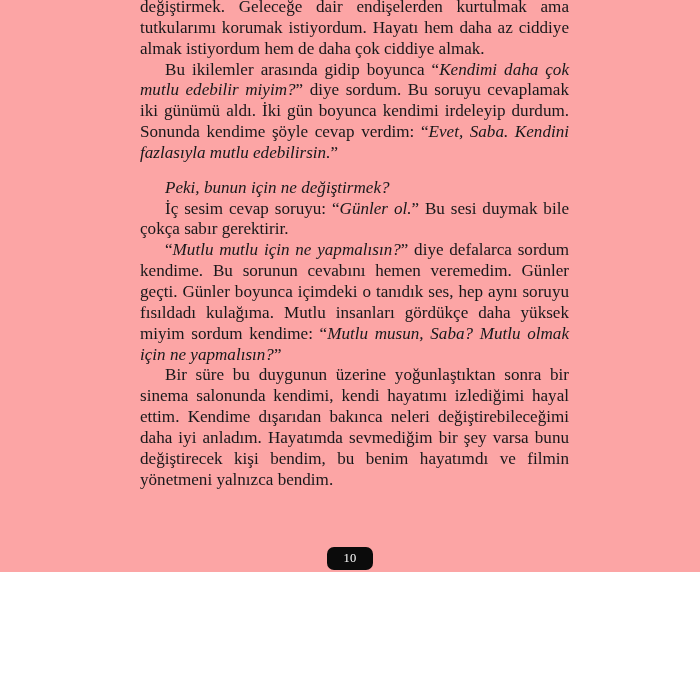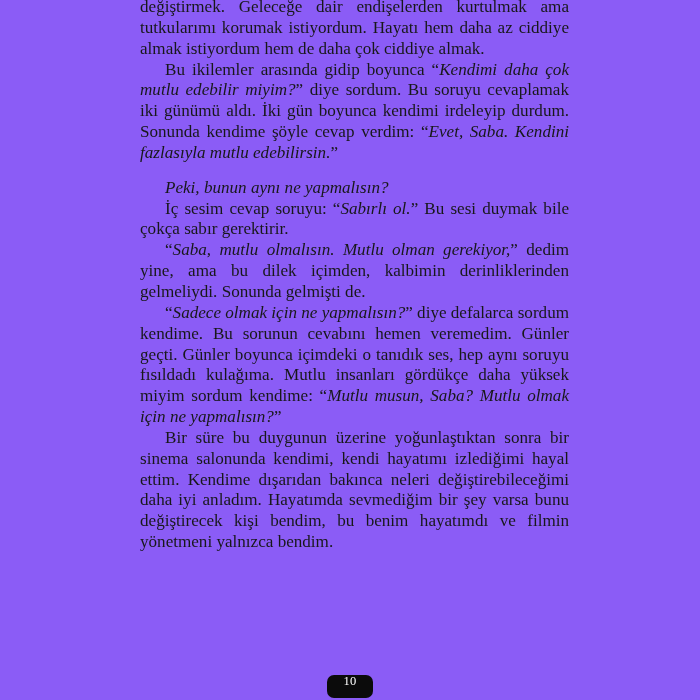--- a/index.html
+++ b/index.html
@@ -11,22 +11,22 @@
   body {
     width: 700px;
     height: 700px;
     overflow: hidden;
     font-family: "Liberation Serif", "DejaVu Serif", serif;
     color: #1a1a1a;
   }
   .page {
     position: relative;
     width: 700px;
-    height: 700px;
-    background: #8b5cf6;
+    height: 572px;
+    background: #fca5a5;
     box-sizing: border-box;
   }
   .text-column {
     position: absolute;
     left: 140px;
     top: -3px;
     width: 429px;
   }
   p.para {
     margin: 0;
@@ -56,20 +56,21 @@
   .page-number-badge {
     position: absolute;
     left: 50%;
     transform: translateX(-50%);
     bottom: 2px;
     width: 46px;
     height: 23px;
     background: #0b0b0b;
     border-radius: 7px;
     display: flex;
+    align-items: center;
     justify-content: center;
   }
   .page-number-badge span {
     color: #ffffff;
     font-family: "Liberation Serif", "DejaVu Serif", serif;
     font-size: 12.5px;
     line-height: 1;
     letter-spacing: 0.3px;
   }
 </style>
@@ -77,28 +78,27 @@
 <body>
 
 <div class="page">
 
   <div class="text-column">
 
     <p class="para no-indent"><span>değiştirmek. Geleceğe dair endişelerden kurtulmak ama tutkularımı korumak istiyordum. Hayatı hem daha az ciddiye almak istiyordum hem de daha çok ciddiye almak.</span></p>
 
     <p class="para"><span>Bu ikilemler arasında gidip boyunca “</span><em>Kendimi daha çok mutlu edebilir miyim?</em><span>” diye sordum. Bu soruyu cevaplamak iki günümü aldı. İki gün boyunca kendimi irdeleyip durdum. Sonunda kendime şöyle cevap verdim: “</span><em>Evet, Saba. Kendini fazlasıyla mutlu edebilirsin.</em><span>”</span></p>
 
-    <p class="para italic-line gap-before"><span>Peki, bunun aynı ne yapmalısın?</span></p>
+    <p class="para italic-line gap-before"><span>Peki, bunun için ne değiştirmek?</span></p>
 
 
-    <p class="para"><span>İç sesim cevap soruyu: “</span><em>Sabırlı ol.</em><span>” Bu sesi duymak bile çokça sabır gerektirir.</span></p>
+    <p class="para"><span>İç sesim cevap soruyu: “</span><em>Günler ol.</em><span>” Bu sesi duymak bile çokça sabır gerektirir.</span></p>
 
-    <p class="para"><span>“</span><em>Saba, mutlu olmalısın. Mutlu olman gerekiyor,</em><span>” dedim yine, ama bu dilek içimden, kalbimin derinliklerinden gelmeliydi. Sonunda gelmişti de.</span></p>
 
-    <p class="para"><span>“</span><em>Sadece olmak için ne yapmalısın?</em><span>” diye defalarca sordum kendime. Bu sorunun cevabını hemen veremedim. Günler geçti. Günler boyunca içimdeki o tanıdık ses, hep aynı soruyu fısıldadı kulağıma. Mutlu insanları gördükçe daha yüksek miyim sordum kendime: “</span><em>Mutlu musun, Saba? Mutlu olmak için ne yapmalısın?</em><span>”</span></p>
+    <p class="para"><span>“</span><em>Mutlu mutlu için ne yapmalısın?</em><span>” diye defalarca sordum kendime. Bu sorunun cevabını hemen veremedim. Günler geçti. Günler boyunca içimdeki o tanıdık ses, hep aynı soruyu fısıldadı kulağıma. Mutlu insanları gördükçe daha yüksek miyim sordum kendime: “</span><em>Mutlu musun, Saba? Mutlu olmak için ne yapmalısın?</em><span>”</span></p>
 
     <p class="para"><span>Bir süre bu duygunun üzerine yoğunlaştıktan sonra bir sinema salonunda kendimi, kendi hayatımı izlediğimi hayal ettim. Kendime dışarıdan bakınca neleri değiştirebileceğimi daha iyi anladım. Hayatımda sevmediğim bir şey varsa bunu değiştirecek kişi bendim, bu benim hayatımdı ve filmin yönetmeni yalnızca bendim.</span></p>
 
   </div>
 
   <div class="page-number-badge">
     <span>10</span>
   </div>
 
 </div>

